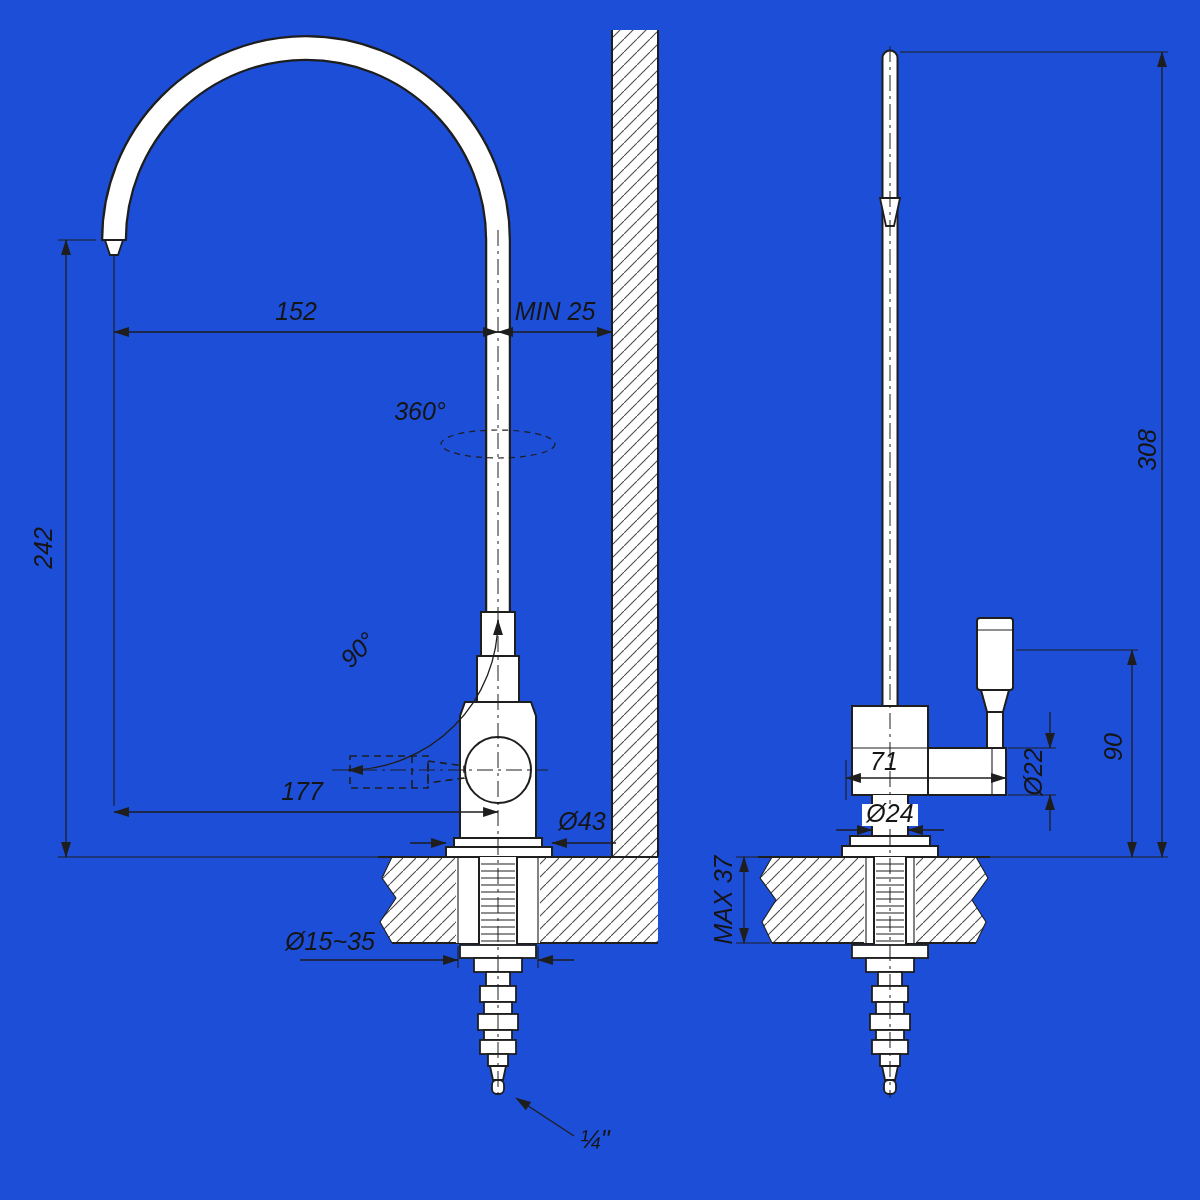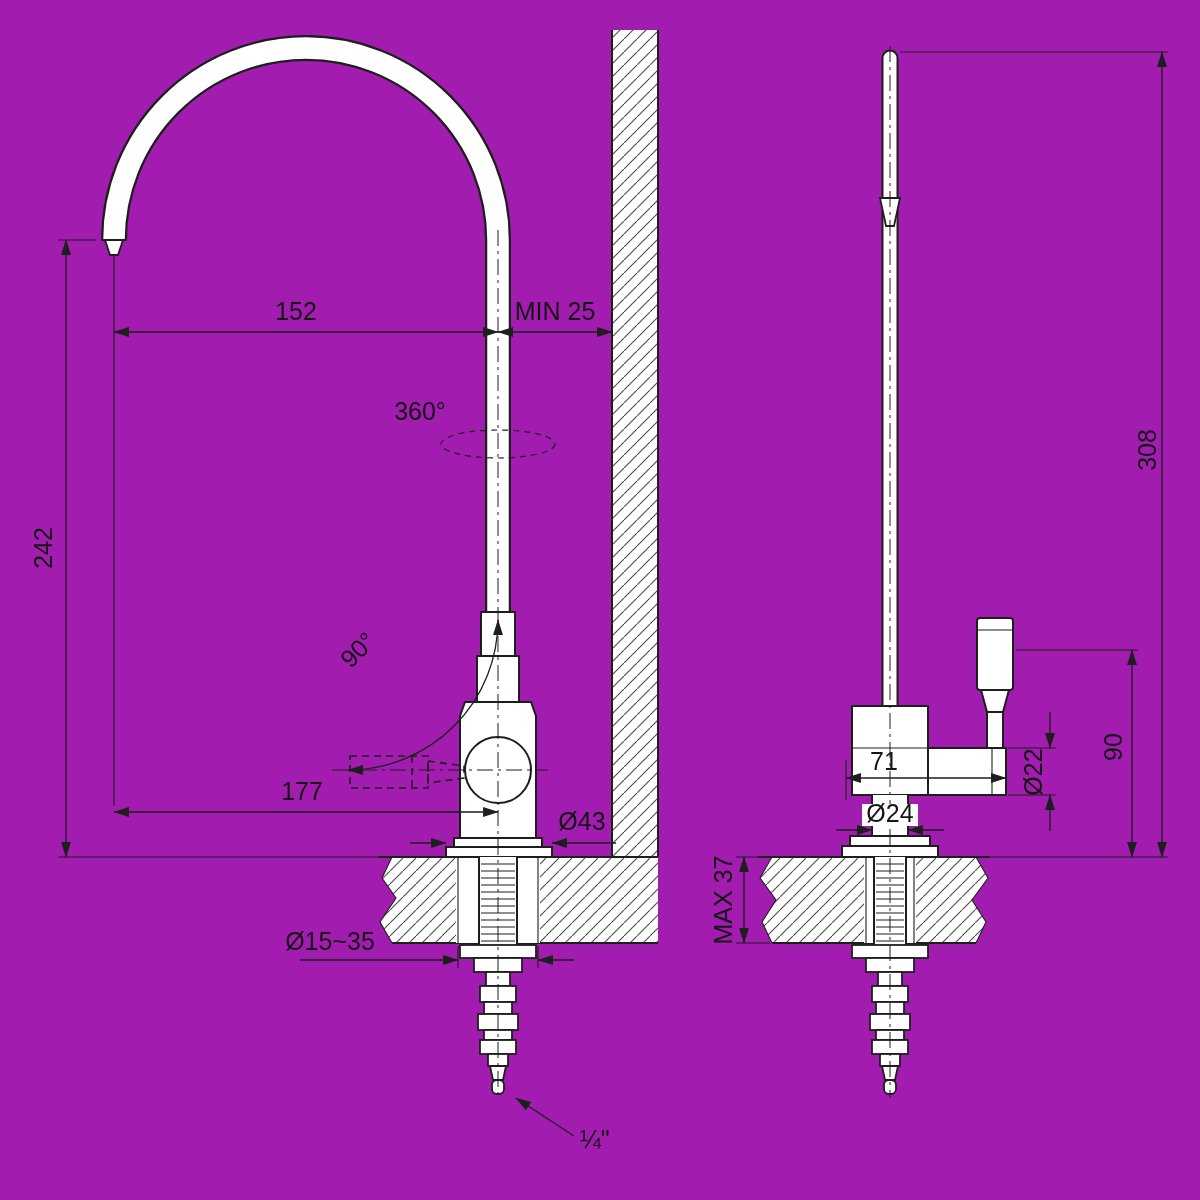--- a/index.html
+++ b/index.html
@@ -1,16 +1,16 @@
 <!DOCTYPE html>
 <html><head>
 <meta charset="utf-8">
 <style>
   html,body{margin:0;padding:0;background:#fff;}
-  .page{width:1200px;height:1200px;position:relative;background:#a21caf;overflow:hidden;}
+  .page{width:1200px;height:1200px;position:relative;background:#1d4ed8;overflow:hidden;font-style:italic;}
   svg{display:block;}
   svg text{font-family:"Liberation Sans","DejaVu Sans",sans-serif;font-size:25px;fill:#151515;}
   .o{fill:none;stroke:#1e1e1e;stroke-width:2;}
   .ow{fill:#fff;stroke:#1e1e1e;stroke-width:2;}
   .ow1{fill:#fff;stroke:#1e1e1e;stroke-width:1.8;}
   .t{fill:none;stroke:#1e1e1e;stroke-width:1.1;}
   .d{fill:none;stroke:#1e1e1e;stroke-width:1.3;}
   .cl{fill:none;stroke:#1e1e1e;stroke-width:1;stroke-dasharray:16 5 3 5;}
   .ph{fill:none;stroke:#1e1e1e;stroke-width:1.6;stroke-dasharray:7 5;}
   .dsh{fill:none;stroke:#1e1e1e;stroke-width:1.2;stroke-dasharray:6 5;}

